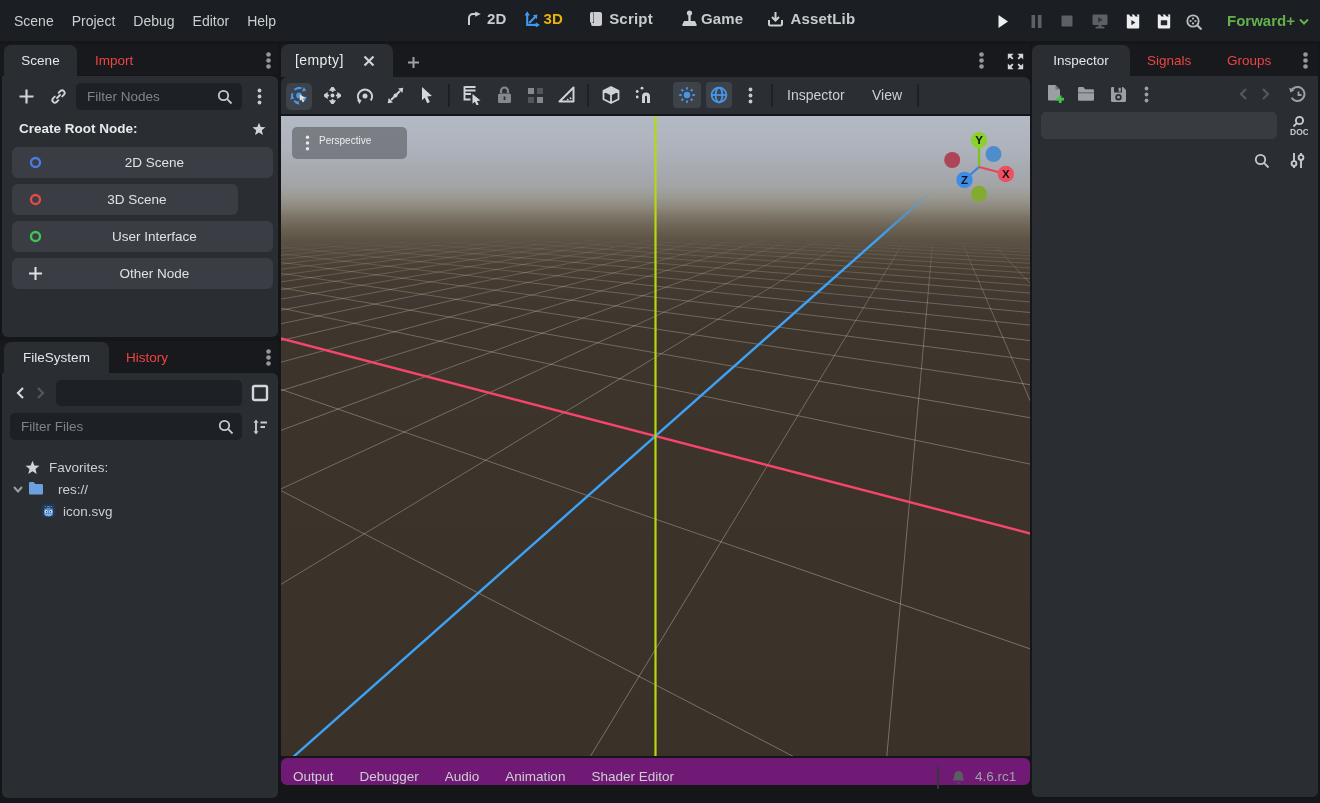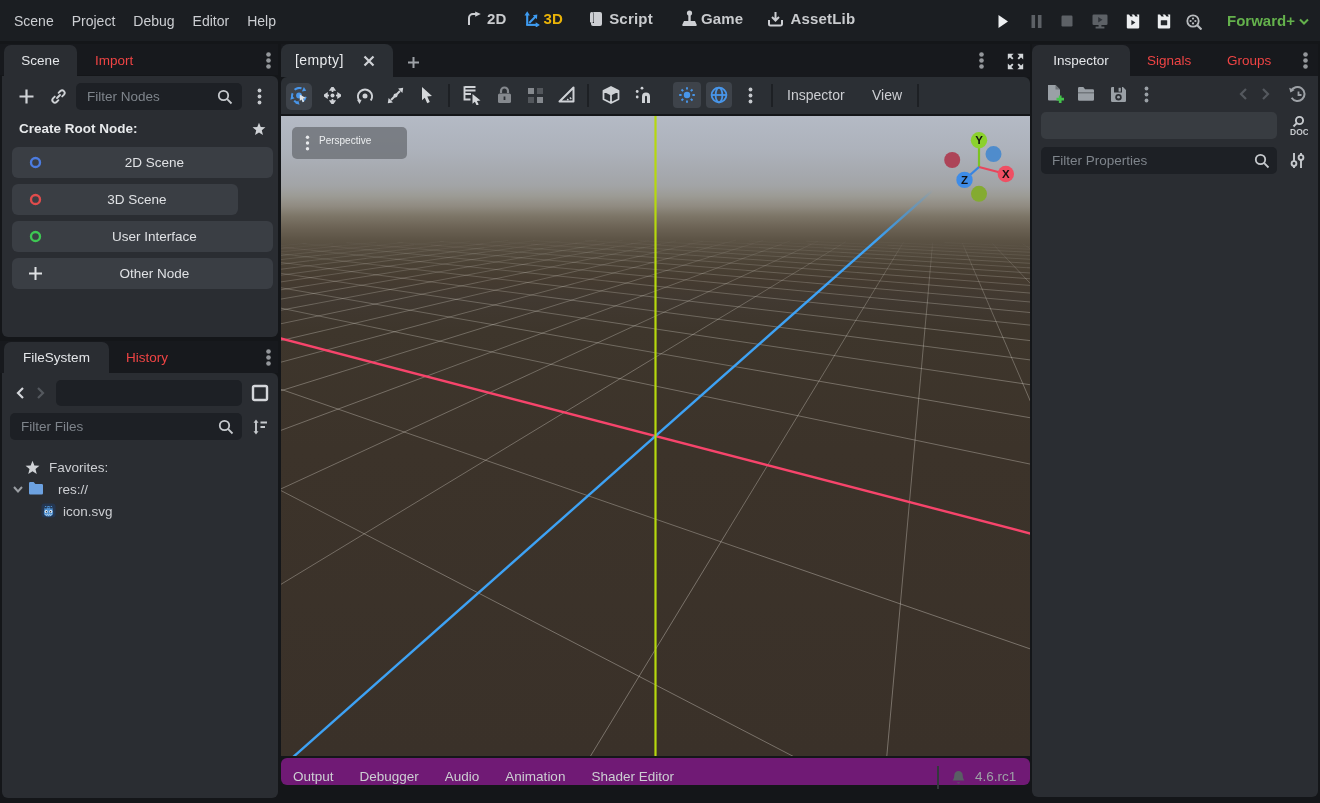--- a/index.html
+++ b/index.html
@@ -810,21 +810,20 @@
       <path d="M2.6 11.8 A7 7 0 1 0 2.1 5.2" fill="none" stroke="#9da1a6" stroke-width="2"></path>
       <path d="M0.2 1.8 L1.4 6.6 L5.7 4.1 Z" fill="#9da1a6"></path>
       <path d="M9.5 5.5 V9 H12.5" fill="none" stroke="#9da1a6" stroke-width="1.8"></path>
     </svg>
   <div class="abs" style="left:9px;top:36px;width:236px;height:27px;background:#383c41;border-radius:5px"></div>
   <svg class="abs ic" style="left:256px;top:39px" width="20" height="22" viewBox="0 0 20 22">
       <circle cx="11.5" cy="5.5" r="3.6" fill="none" stroke="#c6c9cd" stroke-width="1.9"></circle>
       <path d="M8.8 8.2 L5.5 11.5" stroke="#c6c9cd" stroke-width="1.9"></path>
       <text x="2" y="20" font-size="8.5" font-weight="bold" fill="#c6c9cd" font-family="Liberation Sans,sans-serif">DOC</text>
     </svg>
-  <div class="field" style="position:absolute;left:9px;top:71px;width:236px;height:27px;font-size:13.5px;line-height:27px;padding-left:11px">Filter Properties</div>
   <svg class="abs ic" style="left:222px;top:77px" width="16" height="16" viewBox="0 0 16 16">
       <circle cx="6.5" cy="6.5" r="4.7" fill="none" stroke="#c6c9cd" stroke-width="1.8"></circle>
       <path d="M10.2 10.2 L14.5 14.5" stroke="#c6c9cd" stroke-width="1.8"></path>
     </svg>
   <svg class="abs ic" style="left:257px;top:76px" width="17" height="17" viewBox="0 0 17 17">
       <g stroke="#c6c9cd" stroke-width="1.9">
         <path d="M5 1 V16 M12 1 V16"></path>
       </g>
       <circle cx="5" cy="11.5" r="2.4" fill="#272b30" stroke="#c6c9cd" stroke-width="1.9"></circle>
       <circle cx="12" cy="5.5" r="2.4" fill="#272b30" stroke="#c6c9cd" stroke-width="1.9"></circle>

